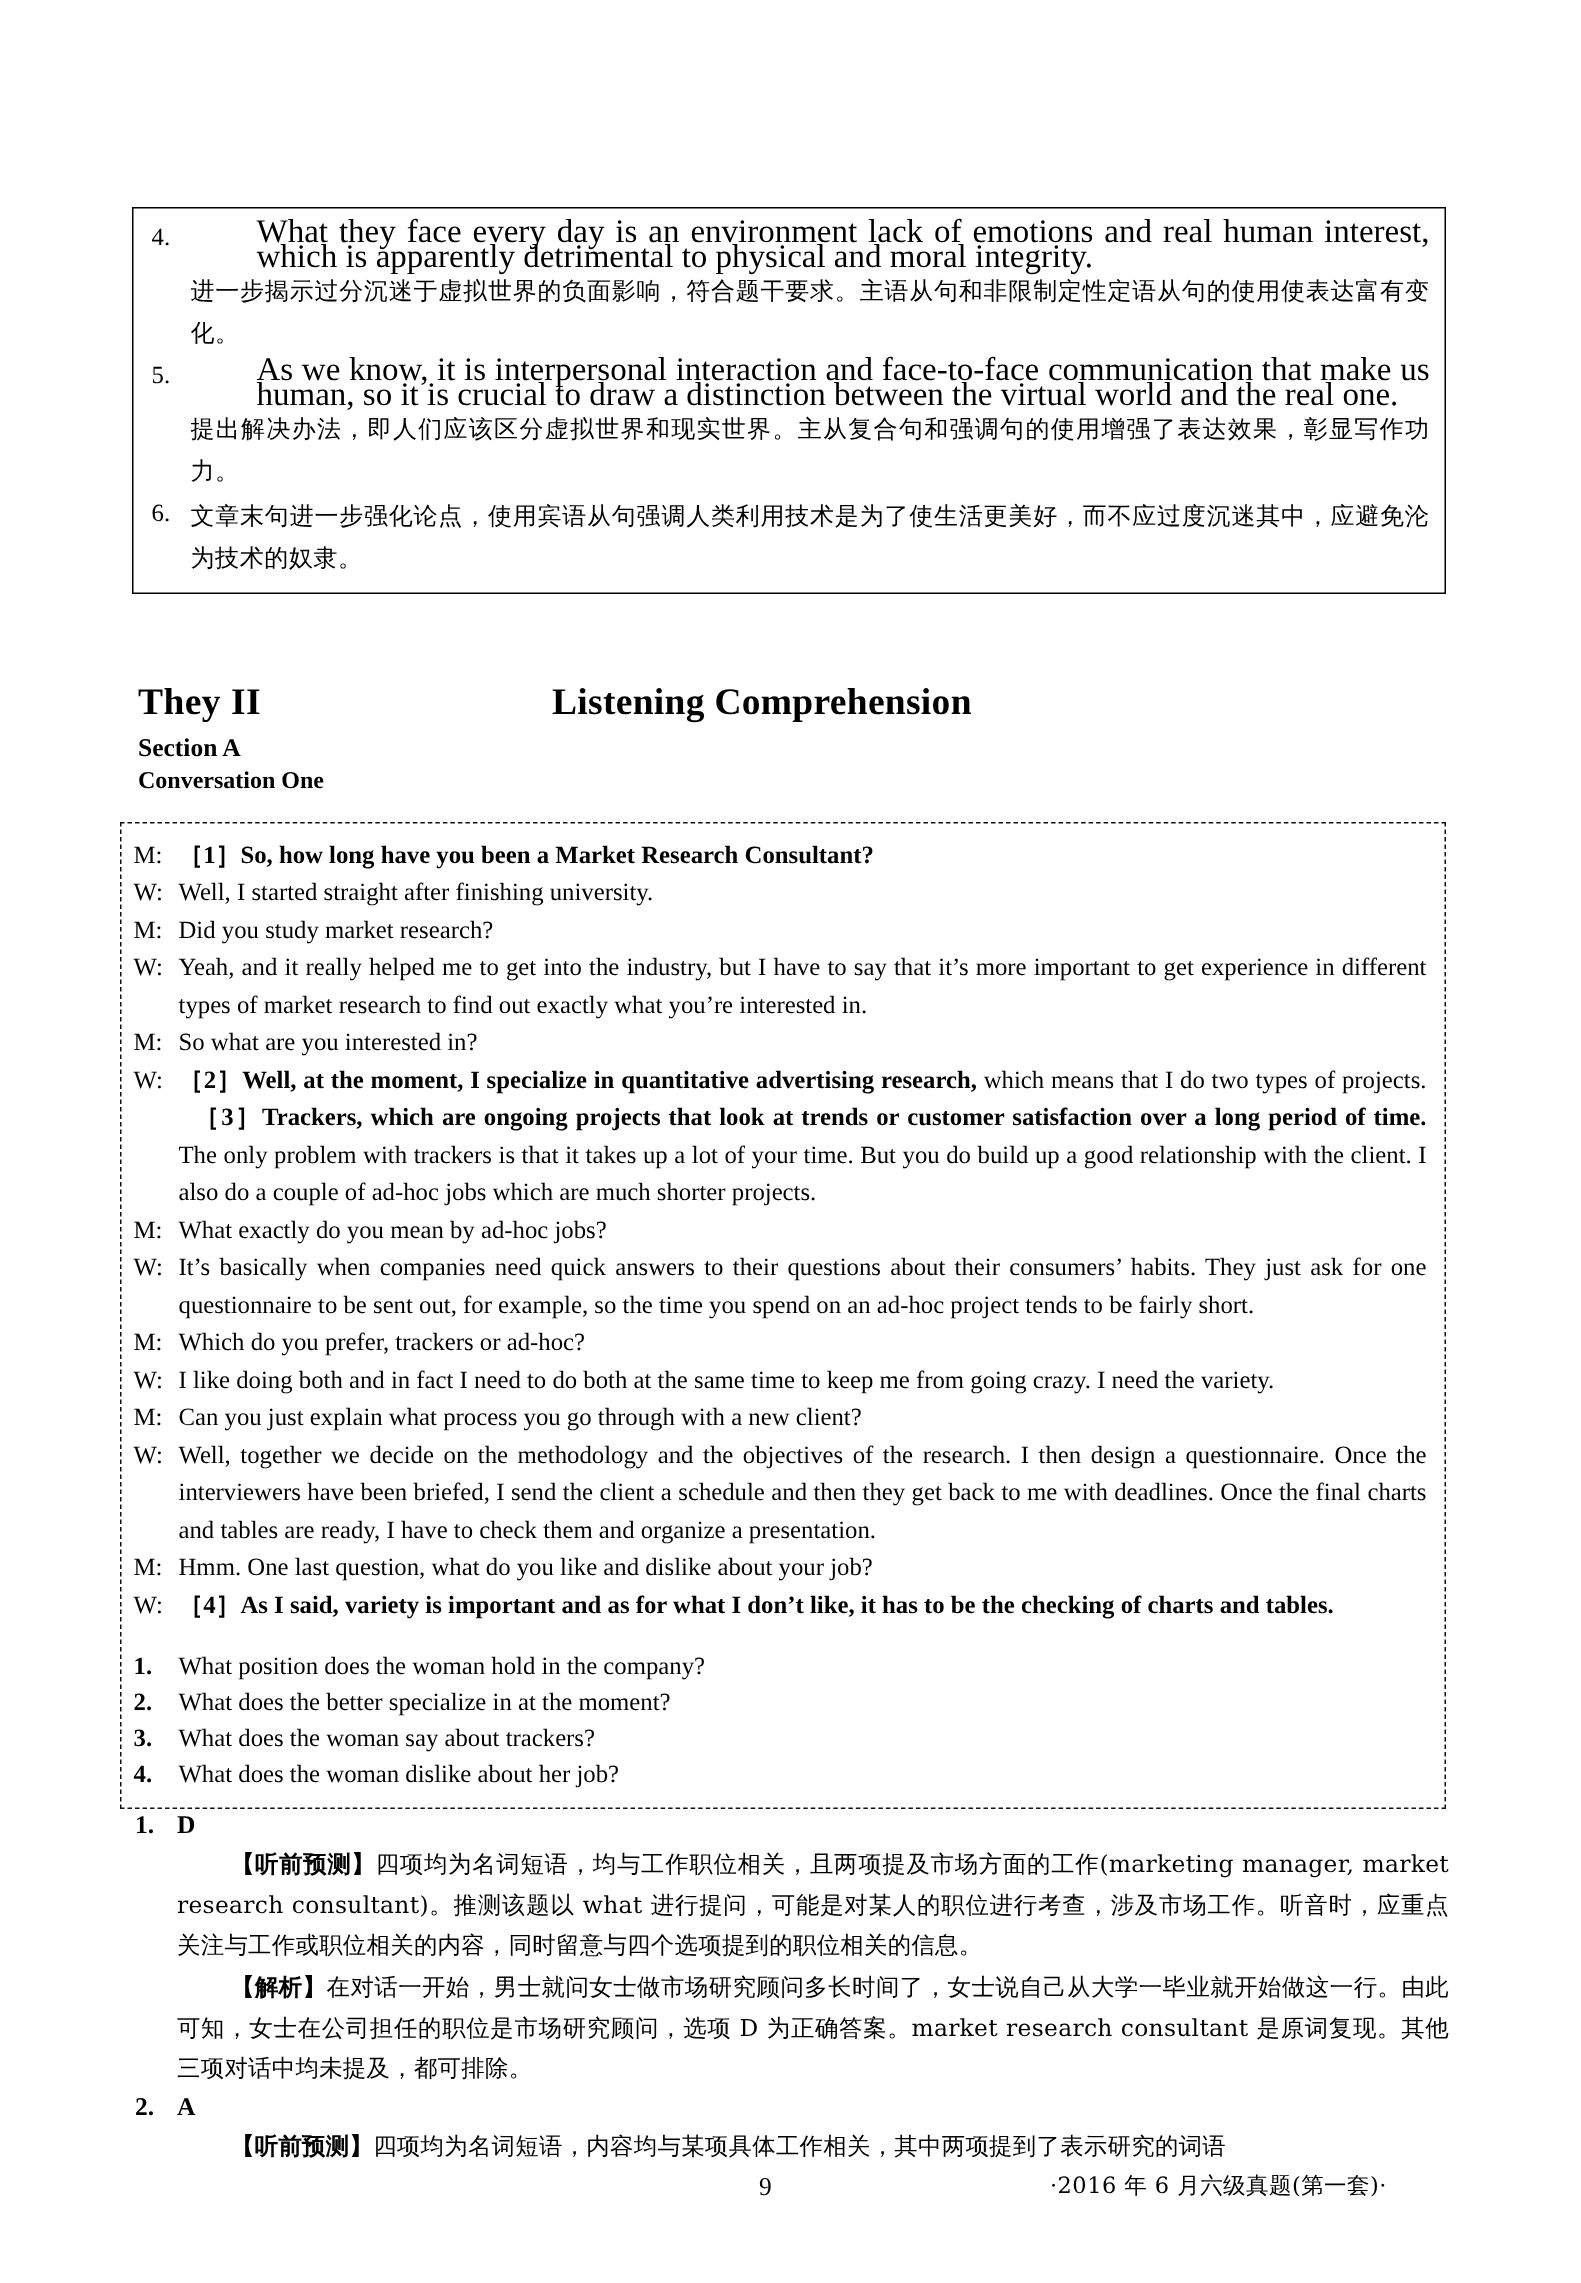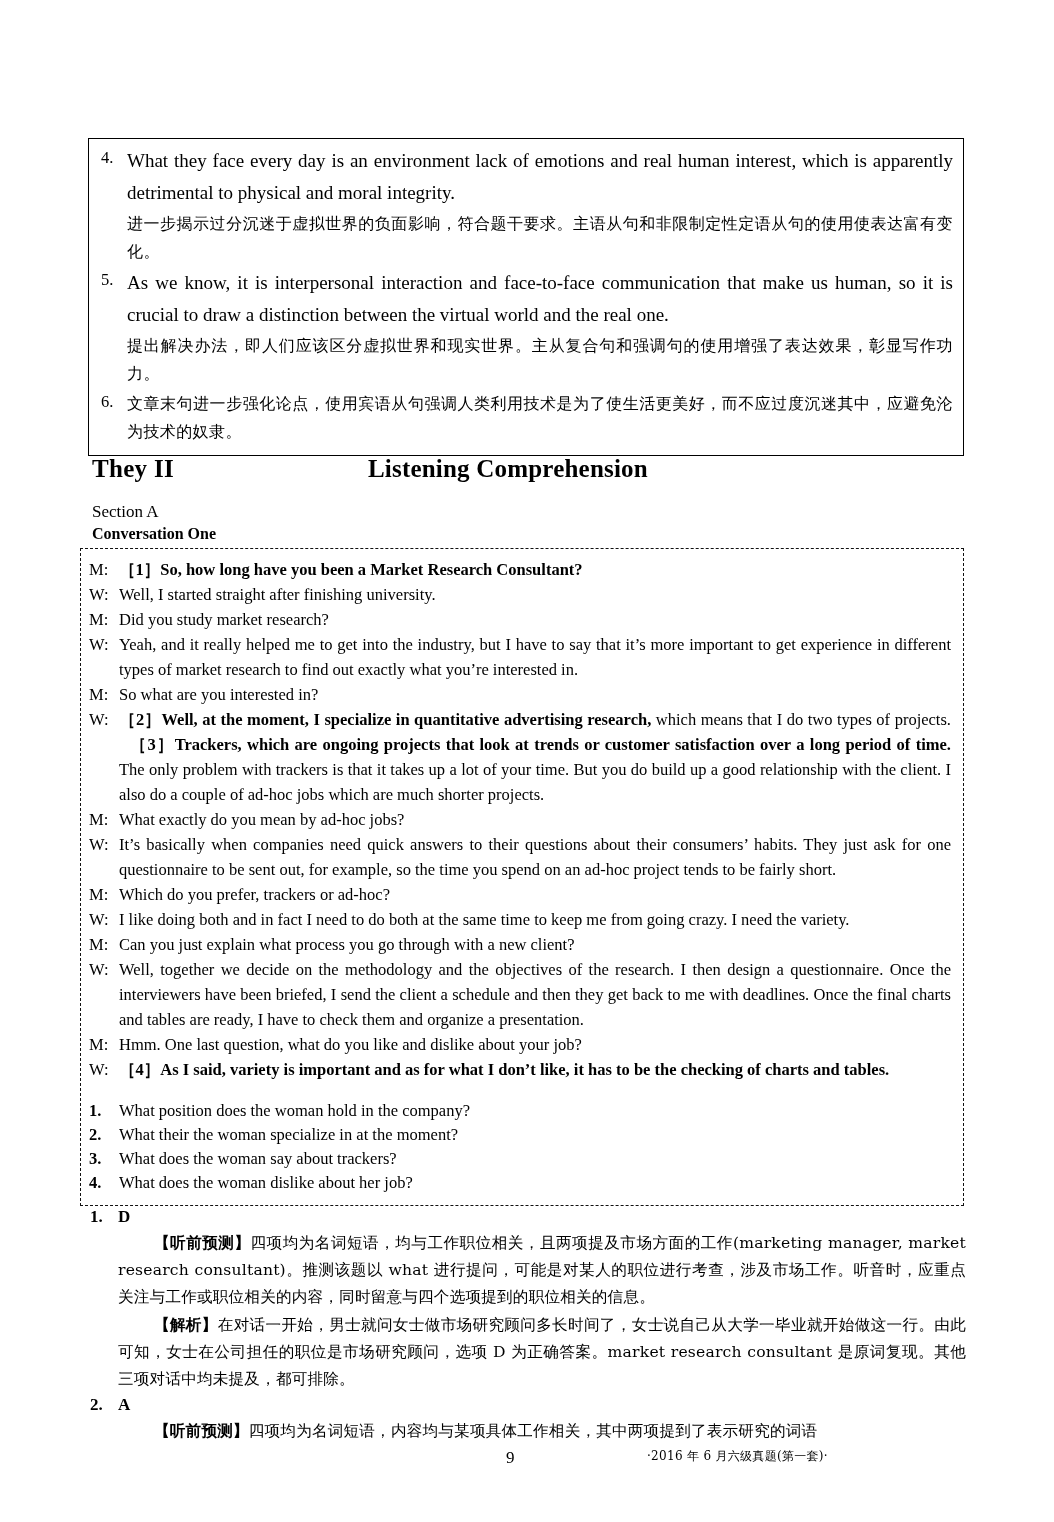--- a/index.html
+++ b/index.html
@@ -19,23 +19,24 @@
     position: absolute;
     left: 0; top: 0;
     width: 1054px;
     height: 1522px;
     padding: 0;
   }
 
   
   .en {
     font-family: "Liberation Serif", "DejaVu Serif", serif;
-    font-size: 19px;
-    line-height: 32px;
+    font-size: 22px;
+    line-height: 17px;
     text-align: justify;
+    margin-left: 44px;
   }
   .cn {
     font-family: "DejaVu Serif", "Liberation Serif", serif;
     font-size: 16px;
     line-height: 28px;
     letter-spacing: 0.4px;
     text-align: justify;
   }
   .b { font-weight: bold; }
 
@@ -85,22 +86,22 @@
     letter-spacing: 0.3px;
   }
   .part-title {
     font-size: 25px;
     font-weight: bold;
     margin-left: 194px;
     letter-spacing: 0.2px;
   }
   .section-a {
     font-size: 17px;
-    font-weight: normal;
-    margin-top: 18px;
+    font-weight: bold;
+    margin-top: 5px;
     line-height: 22px;
   }
   .conv-one {
     font-size: 16px;
     font-weight: bold;
     line-height: 22px;
   }
 
   
   .conv-box {
@@ -182,24 +183,24 @@
     height: 30px;
   }
   .pageno {
     position: absolute;
     left: 506px;
     top: 0;
     font-size: 17px;
   }
   .foot-src {
     position: absolute;
-    left: 647px;
+    left: 700px;
     top: 0;
     font-family: "DejaVu Serif", "Liberation Serif", serif;
-    font-size: 12px;
+    font-size: 15px;
     letter-spacing: 0.3px;
     white-space: nowrap;
   }
 </style>
 </head>
 <body>
 
 <div class="page">
 
   <div class="top-box" id="topBox">
@@ -293,21 +294,21 @@
           <div class="utt"><span class="b">［4］As I said, variety is important and as for what I don’t like, it has to be the checking of charts and tables.</span></div>
         </div>
       </div>
     <div class="qlist" id="qlist">
         <div class="qrow">
           <div class="qn">1.</div>
           <div class="qt">What position does the woman hold in the company?</div>
         </div>
         <div class="qrow">
           <div class="qn">2.</div>
-          <div class="qt">What their the woman specialize in at the moment?</div>
+          <div class="qt">What does the better specialize in at the moment?</div>
         </div>
         <div class="qrow">
           <div class="qn">3.</div>
           <div class="qt">What does the woman say about trackers?</div>
         </div>
         <div class="qrow">
           <div class="qn">4.</div>
           <div class="qt">What does the woman dislike about her job?</div>
         </div>
       </div>

